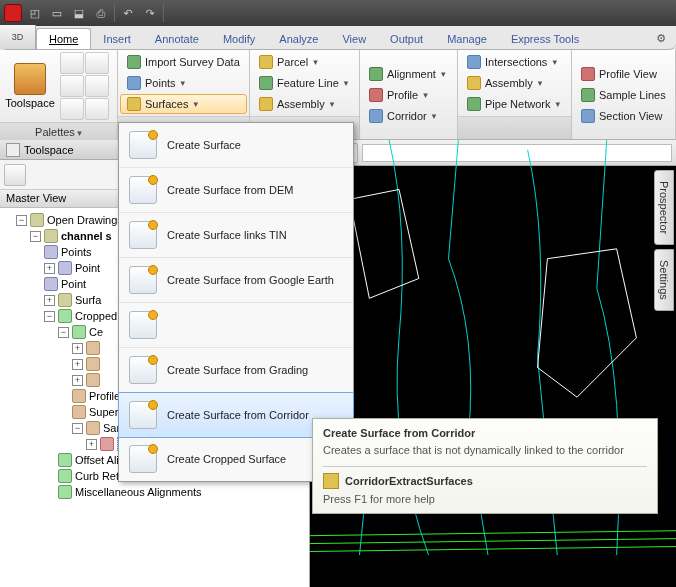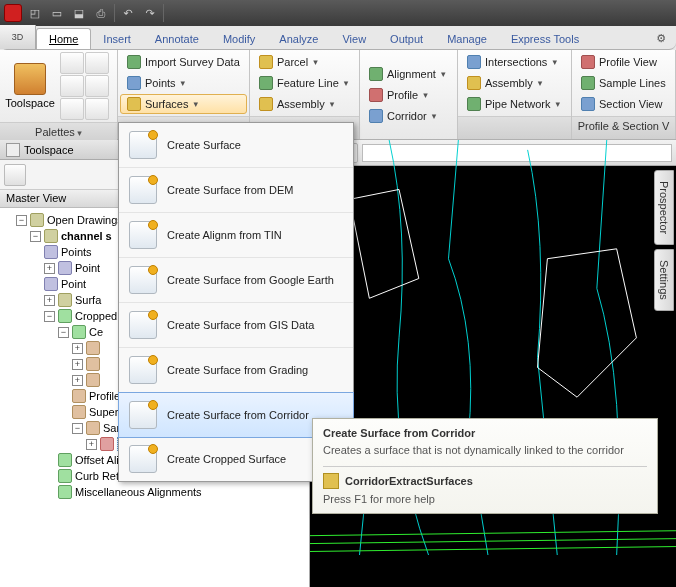--- a/index.html
+++ b/index.html
@@ -232,21 +232,20 @@
       <div class="rbtn">
             <div class="ri g"></div>
             <span>Sample Lines</span>
           </div>
       <div class="rbtn">
             <div class="ri"></div>
             <span>Section View</span>
           </div>
     </div>
       </div>
-    <div class="panel-title">Profile &amp; Section V</div>
   </div>
 </div>
 
 <div class="workrow">
   <div class="leftdock">
     <div class="dockhdr">
       <div class="x"></div>
       <span>Toolspace</span>
     </div>
     <div class="dockrow2">
@@ -380,29 +379,28 @@
   <div class="mitem">
       <div class="mi"></div>
       <span>Create Surface</span>
     </div>
   <div class="mitem">
       <div class="mi"></div>
       <span>Create Surface from DEM</span>
     </div>
   <div class="mitem">
       <div class="mi"></div>
-      <span>Create Alignm from TIN</span>
+      <span>Create Surface links TIN</span>
     </div>
   <div class="mitem">
       <div class="mi"></div>
       <span>Create Surface from Google Earth</span>
     </div>
   <div class="mitem">
       <div class="mi"></div>
-      <span>Create Surface from GIS Data</span>
     </div>
   <div class="mitem">
       <div class="mi"></div>
       <span>Create Surface from Grading</span>
     </div>
   <div class="mitem hover">
       <div class="mi"></div>
       <span>Create Surface from Corridor</span>
     </div>
   <div class="mitem">

